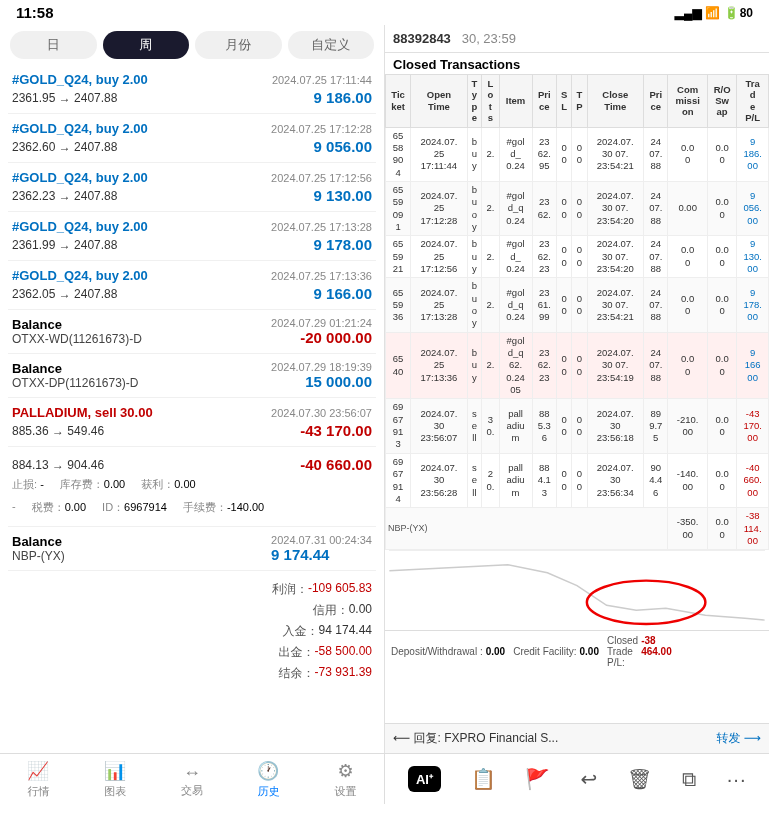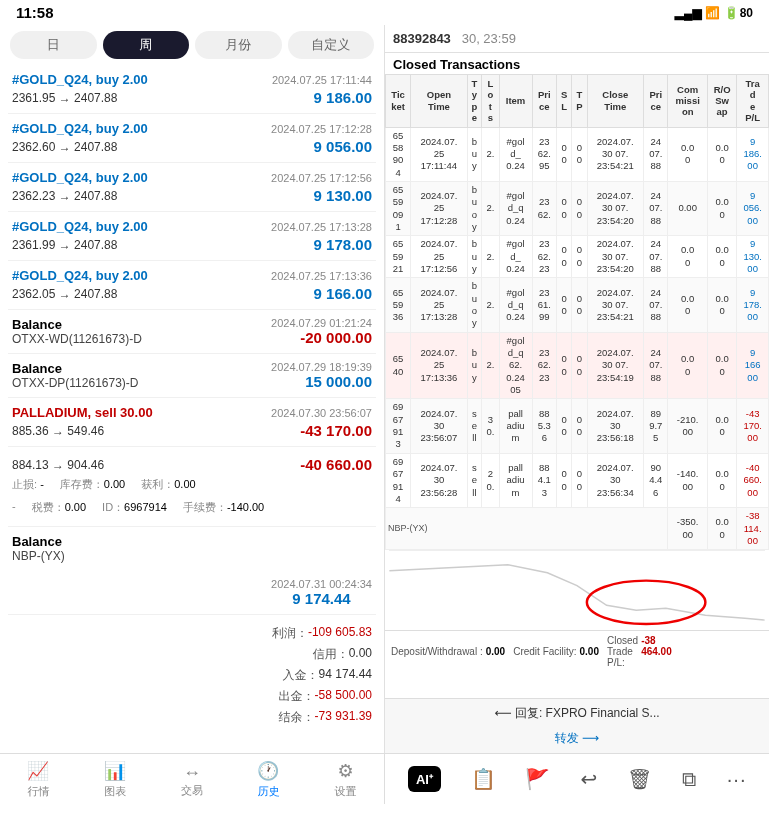--- a/index.html
+++ b/index.html
@@ -222,21 +222,20 @@
 
     
     .reply-bar {
       display: flex;
       align-items: center;
       padding: 6px 8px;
       border-top: 1px solid #ddd;
       background: #f7f7f7;
       font-size: 12px;
       gap: 8px;
-      flex-direction: column;
     }
     .reply-bar .reply-text { color: #333; flex: 1; }
     .reply-bar .forward-btn { color: #0070c0; }
 
     
     .bottom-nav {
       height: 50px;
       display: flex;
       border-top: 1px solid #ddd;
       background: #fff;
@@ -429,21 +428,21 @@
           <span>手续费：<span style="color:#000">-140.00</span></span>
         </div>
       </div>
 
       <div class="balance-entry">
         <div class="balance-header" style="justify-content:space-between;align-items:flex-start;">
           <div>
             <div class="balance-title">Balance</div>
             <div class="balance-subtitle">NBP-(YX)</div>
           </div>
-          <div style="text-align:center;margin-top:44px;">
+          <div style="text-align:left;">
             <div class="tx-date">2024.07.31 00:24:34</div>
             <div class="balance-amount positive">9 174.44</div>
           </div>
         </div>
       </div>
 
       <div class="summary-section">
         <div class="summary-row">
           <span class="label">利润：</span>
           <span class="value red">-109 605.83</span>

